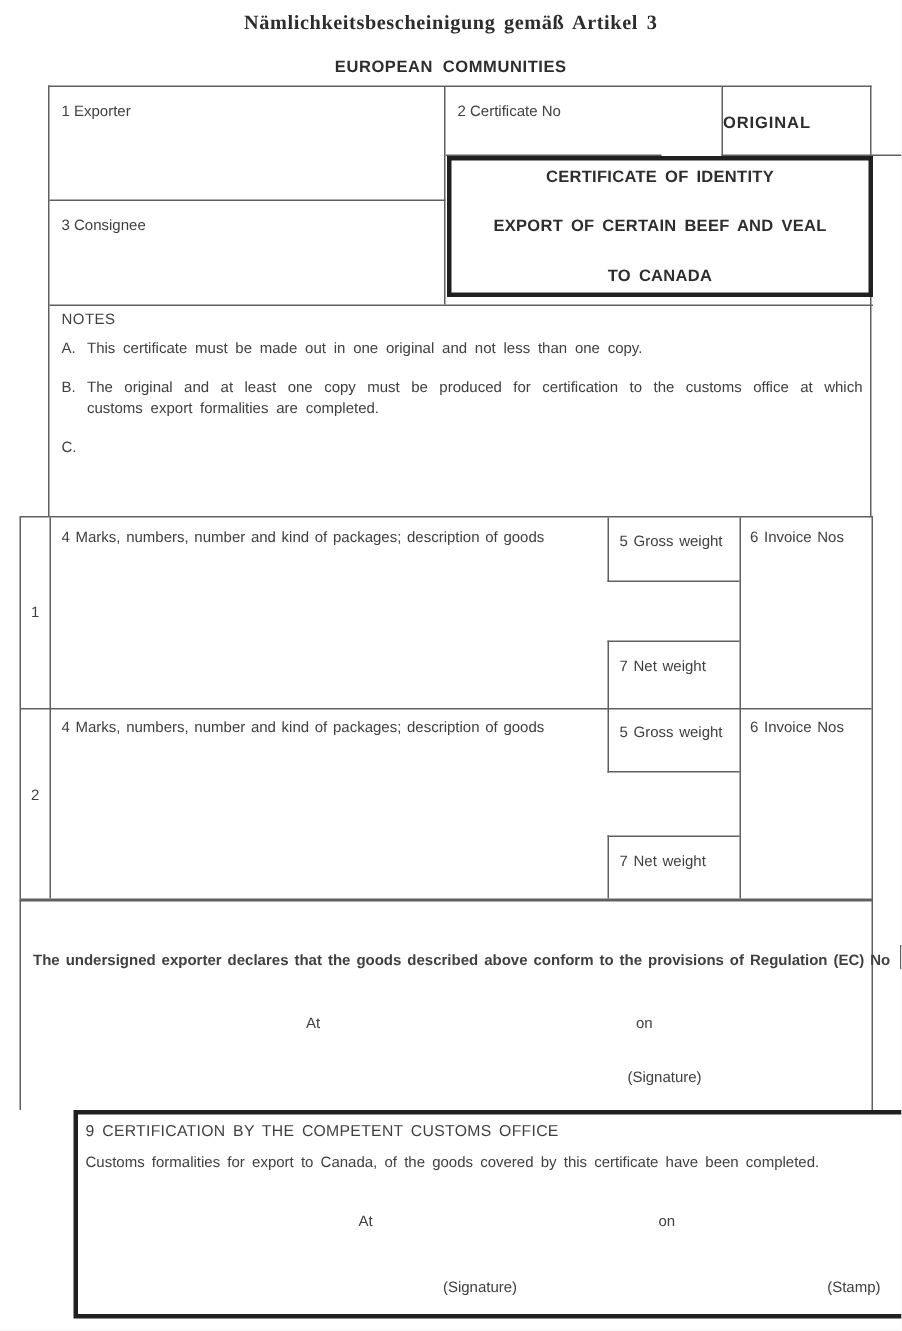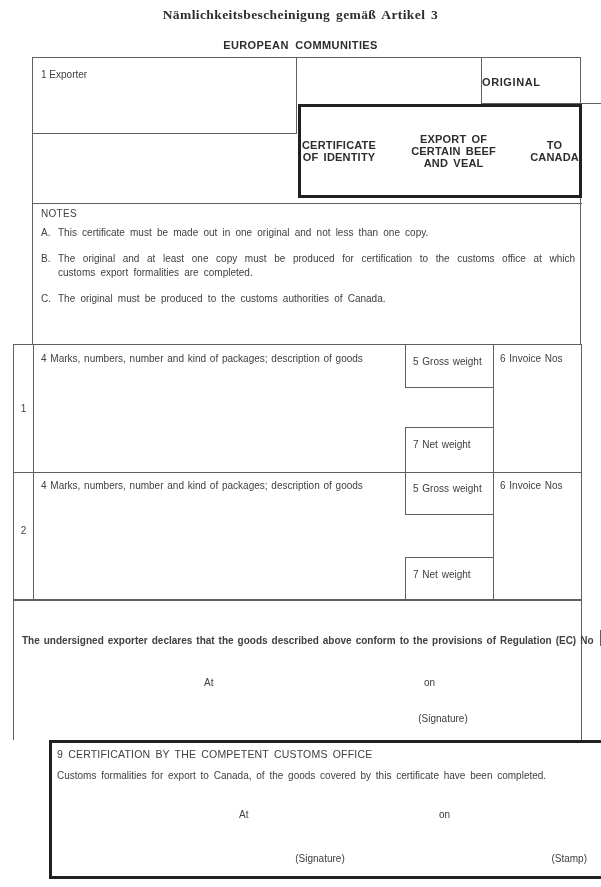--- a/index.html
+++ b/index.html
@@ -43,21 +43,21 @@
   }
   .topbox .lbl{font-size:10px;color:var(--ink);}
   .box-exporter{position:absolute;left:0;top:0;width:264px;height:76px;border-right:1px solid var(--line);border-bottom:1px solid var(--line);padding:6px 8px;}
   .box-certno{position:absolute;left:264px;top:0;width:144px;height:46px;border-bottom:1px solid var(--line);padding:6px 8px;}
   .box-original{position:absolute;left:408px;top:0;width:141px;height:46px;border-left:1px solid var(--line);border-bottom:1px solid var(--line);text-align:left;padding-top:14px;margin-left:40px;}
   .box-original .orig{font-weight:bold;font-size:11px;letter-spacing:.6px;color:var(--ink-bold);}
   .box-consignee{position:absolute;left:0;top:76px;width:264px;height:69px;border-right:1px solid var(--line);padding:6px 8px;}
   .thickbox{
     position:absolute;left:265px;top:46px;width:284px;height:94px;
     border:3px solid var(--heavy);background:var(--paper);
-    display:flex;flex-direction:row;justify-content:center;align-items:center;
+    display:flex;flex-direction:column;justify-content:center;align-items:center;
     gap:21px;text-align:center;
   }
   .thickbox div{font-weight:bold;font-size:11px;letter-spacing:.2px;word-spacing:2px;color:var(--ink-bold);}
   .line-notes-top{position:absolute;left:0;top:145px;width:549px;height:0;border-top:1px solid var(--line);}
 
   .notes{position:absolute;left:8px;top:150px;width:534px;}
   .notes-h{font-size:10px;margin-bottom:7px;letter-spacing:.3px;}
   .note{position:relative;padding-left:17px;font-size:10px;line-height:14.5px;
         text-align:justify;word-spacing:2.4px;margin-bottom:11px;}
   .note .nid{position:absolute;left:0;top:0;}
@@ -99,25 +99,31 @@
 
   <div class="doc-title">Nämlichkeitsbescheinigung gemäß Artikel 3</div>
   <div class="communities">EUROPEAN COMMUNITIES</div>
 
   <div class="topbox">
 
     <div class="box-exporter">
       <span class="lbl">1 Exporter</span>
     </div>
 
+    <div class="box-certno">
+      <span class="lbl">2 Certificate No</span>
+    </div>
 
     <div class="box-original">
       <span class="orig">ORIGINAL</span>
     </div>
 
+    <div class="box-consignee">
+      <span class="lbl">3 Consignee</span>
+    </div>
 
     <div class="thickbox">
       <div>CERTIFICATE OF IDENTITY</div>
       <div>EXPORT OF CERTAIN BEEF AND VEAL</div>
       <div>TO CANADA</div>
     </div>
 
     <div class="line-notes-top"></div>
 
     <div class="notes">
@@ -125,21 +131,20 @@
       <p class="note">
         <span class="nid">A.</span>
         <span>This certificate must be made out in one original and not less than one copy.</span>
       </p>
       <p class="note">
         <span class="nid">B.</span>
         <span>The original and at least one copy must be produced for certification to the customs office at which customs export formalities are completed.</span>
       </p>
       <p class="note">
         <span class="nid">C.</span>
-        <span>The original must be produced to the customs authorities of Canada.</span>
       </p>
     </div>
   </div>
 
   <div class="rows">
     <div class="numcol"></div>
     <div class="rowdiv"></div>
     <div class="col6"></div>
 
     <div class="rownum" style="top:58px;">1</div>

